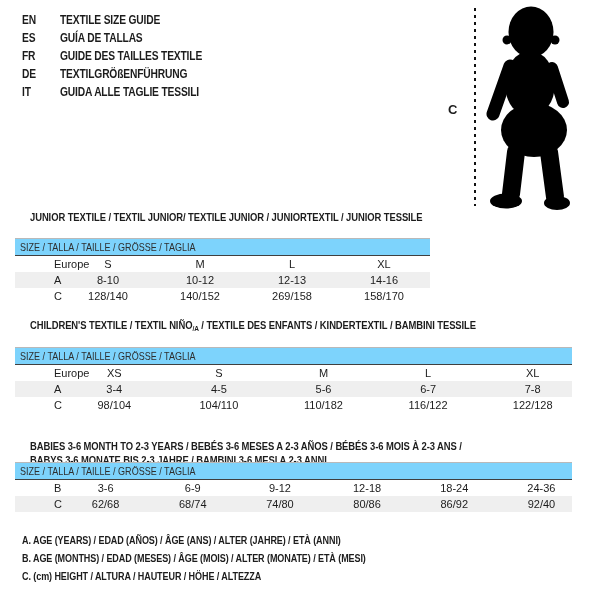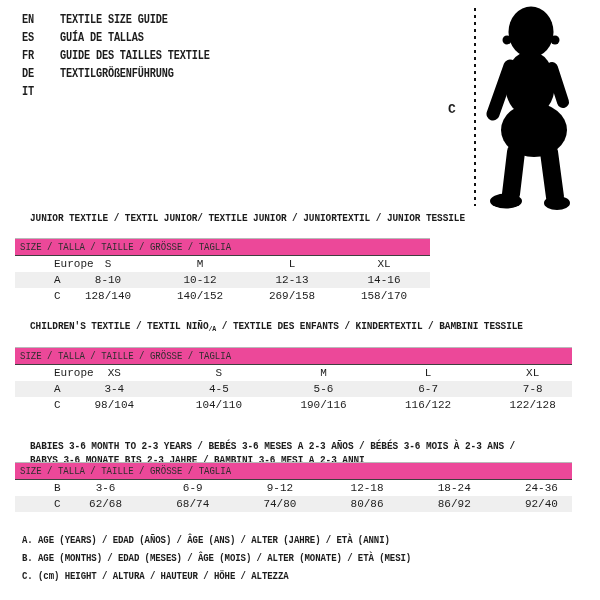--- a/index.html
+++ b/index.html
@@ -1,19 +1,19 @@
 <!DOCTYPE html>
 <html><head>
 <meta charset="utf-8">
 <style>
   * { margin:0; padding:0; box-sizing:border-box; }
   html,body { background:#fff; }
   .page {
     position:relative; width:572px; height:600px; background:#ffffff;
-    font-family:Liberation Mono, monospace; color:#1c1c1c; overflow:hidden;
+    font-family:Liberation Sans, sans-serif; color:#1c1c1c; overflow:hidden;
   }
   .cond { display:inline-block; transform:scaleX(0.82); transform-origin:0 50%; white-space:nowrap; }
 
   
   .lang-block { position:absolute; top:11px; left:22px; }
   .lang-row { display:flex; height:18px; align-items:center; font-size:12.5px; font-weight:bold; letter-spacing:-0.2px; }
   .lang-code { width:38px; }
 
   
   .height-line {
@@ -29,21 +29,21 @@
   .title-2 { top:319px; }
   .title-3 { top:427px; line-height:14px;margin-top:12px; }
   .sub { font-size:8px; vertical-align:-2px; }
 
   
   .tbl { position:absolute; left:15px; }
   .t1 { top:238px; width:415px; }
   .t2 { top:347px; width:570px; }
   .t3 { top:462px; width:570px; }
   .bar {
-    height:18px; background:#ec4899; border-top:1px solid #b9b9b9; border-bottom:1px solid #3f3f3f;
+    height:18px; background:#7dd3fc; border-top:1px solid #b9b9b9; border-bottom:1px solid #3f3f3f;
     display:flex; align-items:center; padding-left:5px; color:#2e2e2e; font-size:11px;
   }
   .row { display:grid; height:16px; align-items:center; font-size:11px; color:#1c1c1c; }
   .t1 .row { grid-template-columns:47px repeat(4,1fr); }
   .t2 .row { grid-template-columns:47px repeat(5,1fr); }
   .t3 .row { grid-template-columns:47px repeat(6,1fr); }
   .row .lbl { padding-left:5px; text-align:left;margin-left:34px; }
   .row .cell { text-align:center; }
   .stripe { background:#efefef; }
 
@@ -68,20 +68,21 @@
     <div class="lang-row">
       <span class="lang-code"><span class="cond">FR</span></span>
       <span><span class="cond">GUIDE DES TAILLES TEXTILE</span></span>
     </div>
     <div class="lang-row">
       <span class="lang-code"><span class="cond">DE</span></span>
       <span><span class="cond">TEXTILGRÖßENFÜHRUNG</span></span>
     </div>
     <div class="lang-row">
       <span class="lang-code"><span class="cond">IT</span></span>
+      <span><span class="cond">GUIDA ALLE TAGLIE TESSILI</span></span>
     </div>
   </div>
 
   <div class="height-line"></div>
   <div class="measure-label">C</div>
   <svg class="baby-svg" width="94" height="208" viewBox="0 0 94 208" aria-hidden="true">
     <g fill="#000">
       <ellipse cx="45" cy="28" rx="22.5" ry="25.5"></ellipse>
       <circle cx="21" cy="36" r="4.5"></circle>
       <circle cx="69" cy="36" r="4.5"></circle>
@@ -146,21 +147,21 @@
       <span class="cell">3-4</span>
       <span class="cell">4-5</span>
       <span class="cell">5-6</span>
       <span class="cell">6-7</span>
       <span class="cell">7-8</span>
     </div>
     <div class="row">
       <span class="lbl">C</span>
       <span class="cell">98/104</span>
       <span class="cell">104/110</span>
-      <span class="cell">190/116</span>
+      <span class="cell">110/182</span>
       <span class="cell">116/122</span>
       <span class="cell">122/128</span>
     </div>
   </div>
 
   <div class="sec-title title-3">
     <div><span class="cond">BABIES 3-6 MONTH TO 2-3 YEARS / BEBÉS 3-6 MESES A 2-3 AÑOS / BÉBÉS 3-6 MOIS À 2-3 ANS /</span></div>
     <div><span class="cond">BABYS 3-6 MONATE BIS 2-3 JAHRE / BAMBINI 3-6 MESI A 2-3 ANNI</span></div>
   </div>
   <div class="tbl t3">

